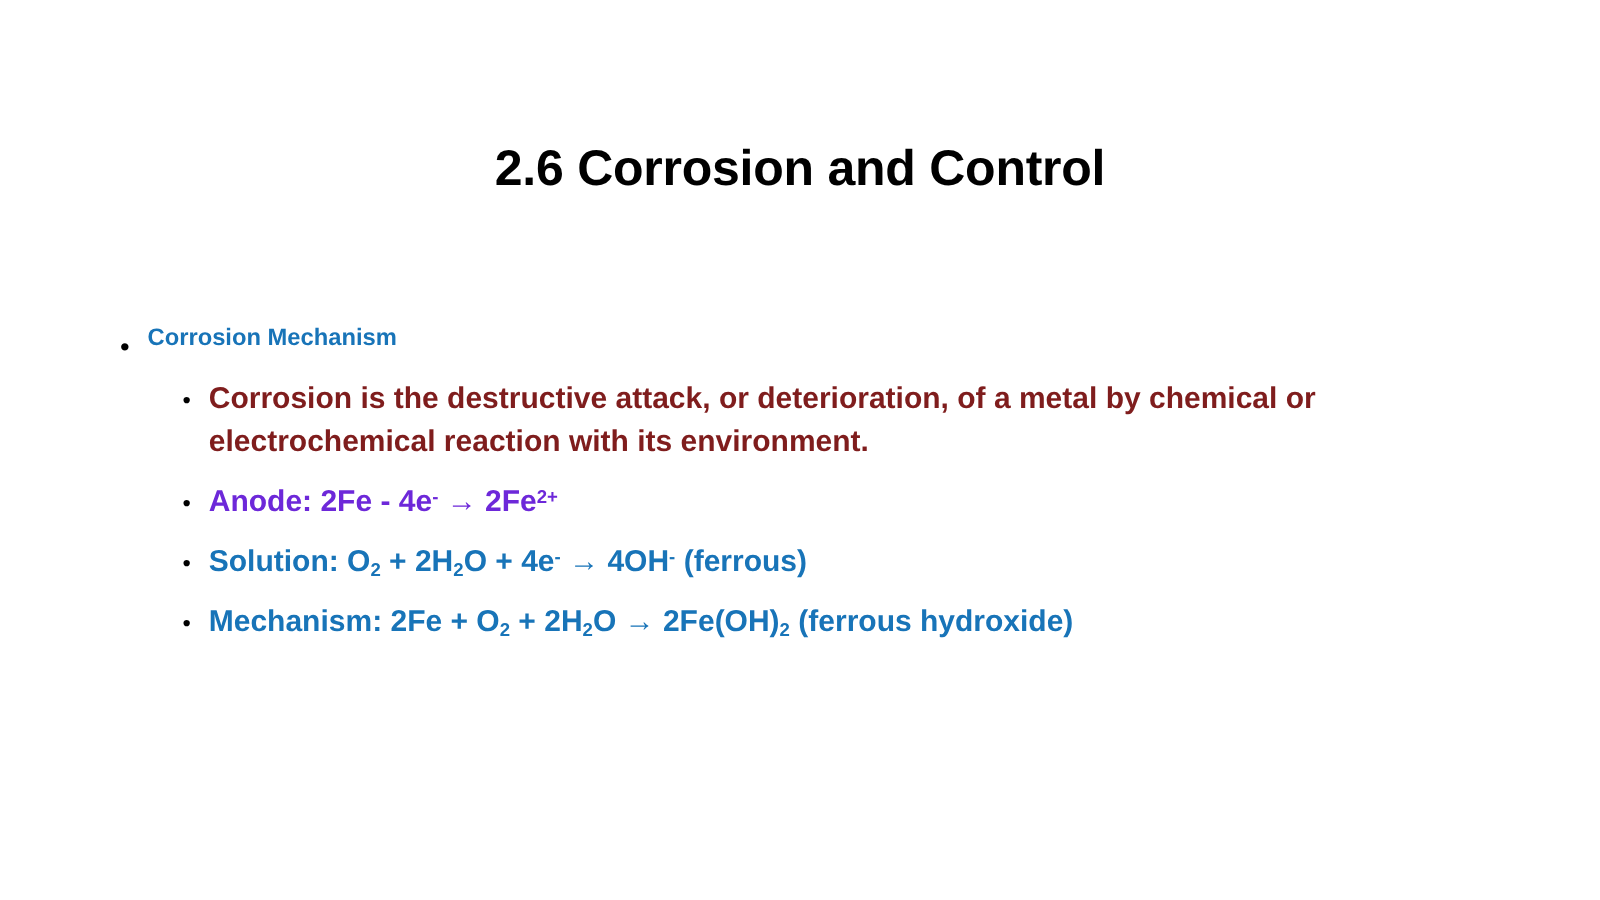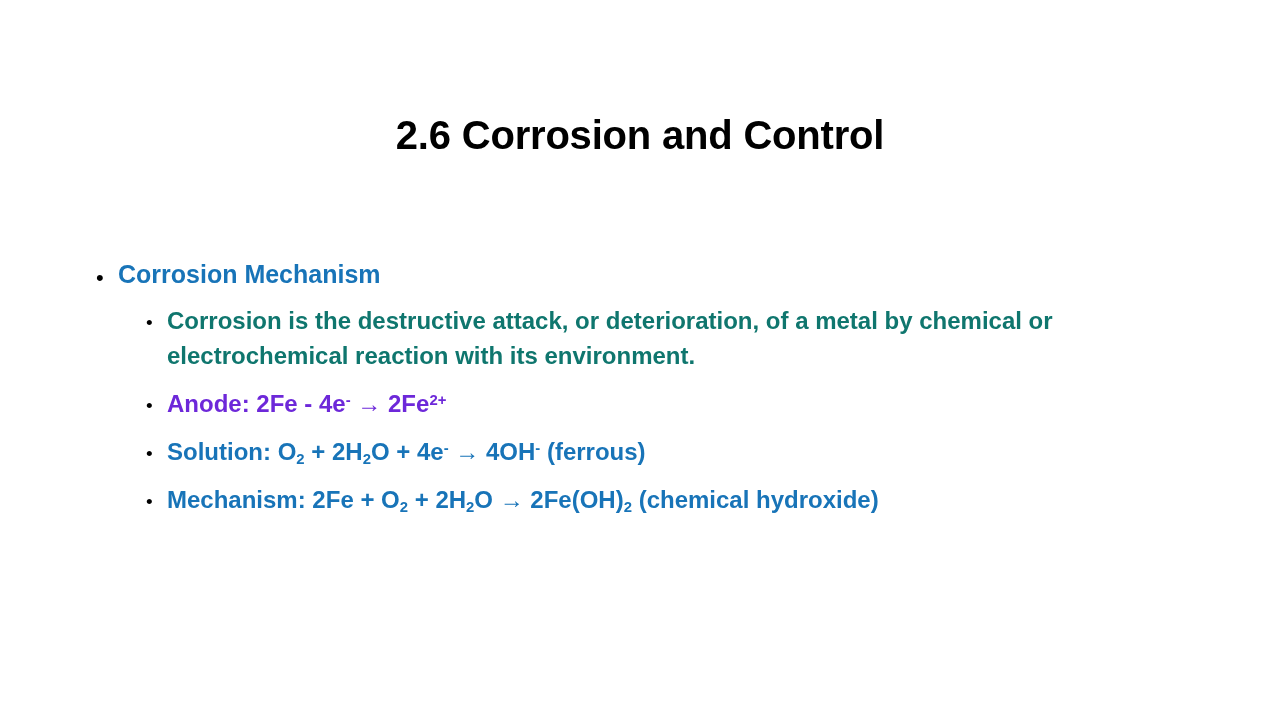--- a/index.html
+++ b/index.html
@@ -82,21 +82,21 @@
     width: 21px;
   }
 
   .btext {
     flex: 1 1 auto;
     font-weight: bold;
     color: #1874B8;
   }
 
   .lvl1 .btext {
-    font-size: 25px;
+    font-size: 19px;
     line-height: 1.32;
   }
 
   .lvl2 .btext {
     font-size: 24px;
     line-height: 1.46;
   }
 
   .para {
     max-width: 1000px;
@@ -127,32 +127,32 @@
 
   <div class="body-block">
 
     <div class="bullet-row lvl1">
       <span class="marker" style="color: rgb(0, 0, 0);">•</span>
       <span class="btext" style="color: rgb(24, 116, 184);">Corrosion Mechanism</span>
     </div>
 
     <div class="bullet-row lvl2">
       <span class="marker" style="color: rgb(0, 0, 0);">•</span>
-      <span class="btext para" style="color: #0f766e;">Corrosion is the destructive attack, or deterioration, of a metal by chemical or electrochemical reaction with its environment.</span>
+      <span class="btext para" style="color: #7f1d1d;">Corrosion is the destructive attack, or deterioration, of a metal by chemical or electrochemical reaction with its environment.</span>
     </div>
 
     <div class="bullet-row lvl2">
       <span class="marker" style="color: rgb(0, 0, 0);">•</span>
       <span class="btext" style="color: #6d28d9;"><span>Anode: 2Fe - 4e</span><sup>-</sup><span> → 2Fe</span><sup>2+</sup></span>
     </div>
 
     <div class="bullet-row lvl2">
       <span class="marker" style="color: rgb(0, 0, 0);">•</span>
       <span class="btext" style="color: rgb(24, 116, 184);"><span>Solution: O</span><sub>2</sub><span> + 2H</span><sub>2</sub><span>O + 4e</span><sup>-</sup><span> → 4OH</span><sup>-</sup><span> (ferrous)</span></span>
     </div>
 
     <div class="bullet-row lvl2">
       <span class="marker" style="color: rgb(0, 0, 0);">•</span>
-      <span class="btext" style="color: rgb(24, 116, 184);"><span>Mechanism: 2Fe + O</span><sub>2</sub><span> + 2H</span><sub>2</sub><span>O → 2Fe(OH)</span><sub>2</sub><span> (chemical hydroxide)</span></span>
+      <span class="btext" style="color: rgb(24, 116, 184);"><span>Mechanism: 2Fe + O</span><sub>2</sub><span> + 2H</span><sub>2</sub><span>O → 2Fe(OH)</span><sub>2</sub><span> (ferrous hydroxide)</span></span>
     </div>
 
   </div>
 </div>
 
 </body></html>

